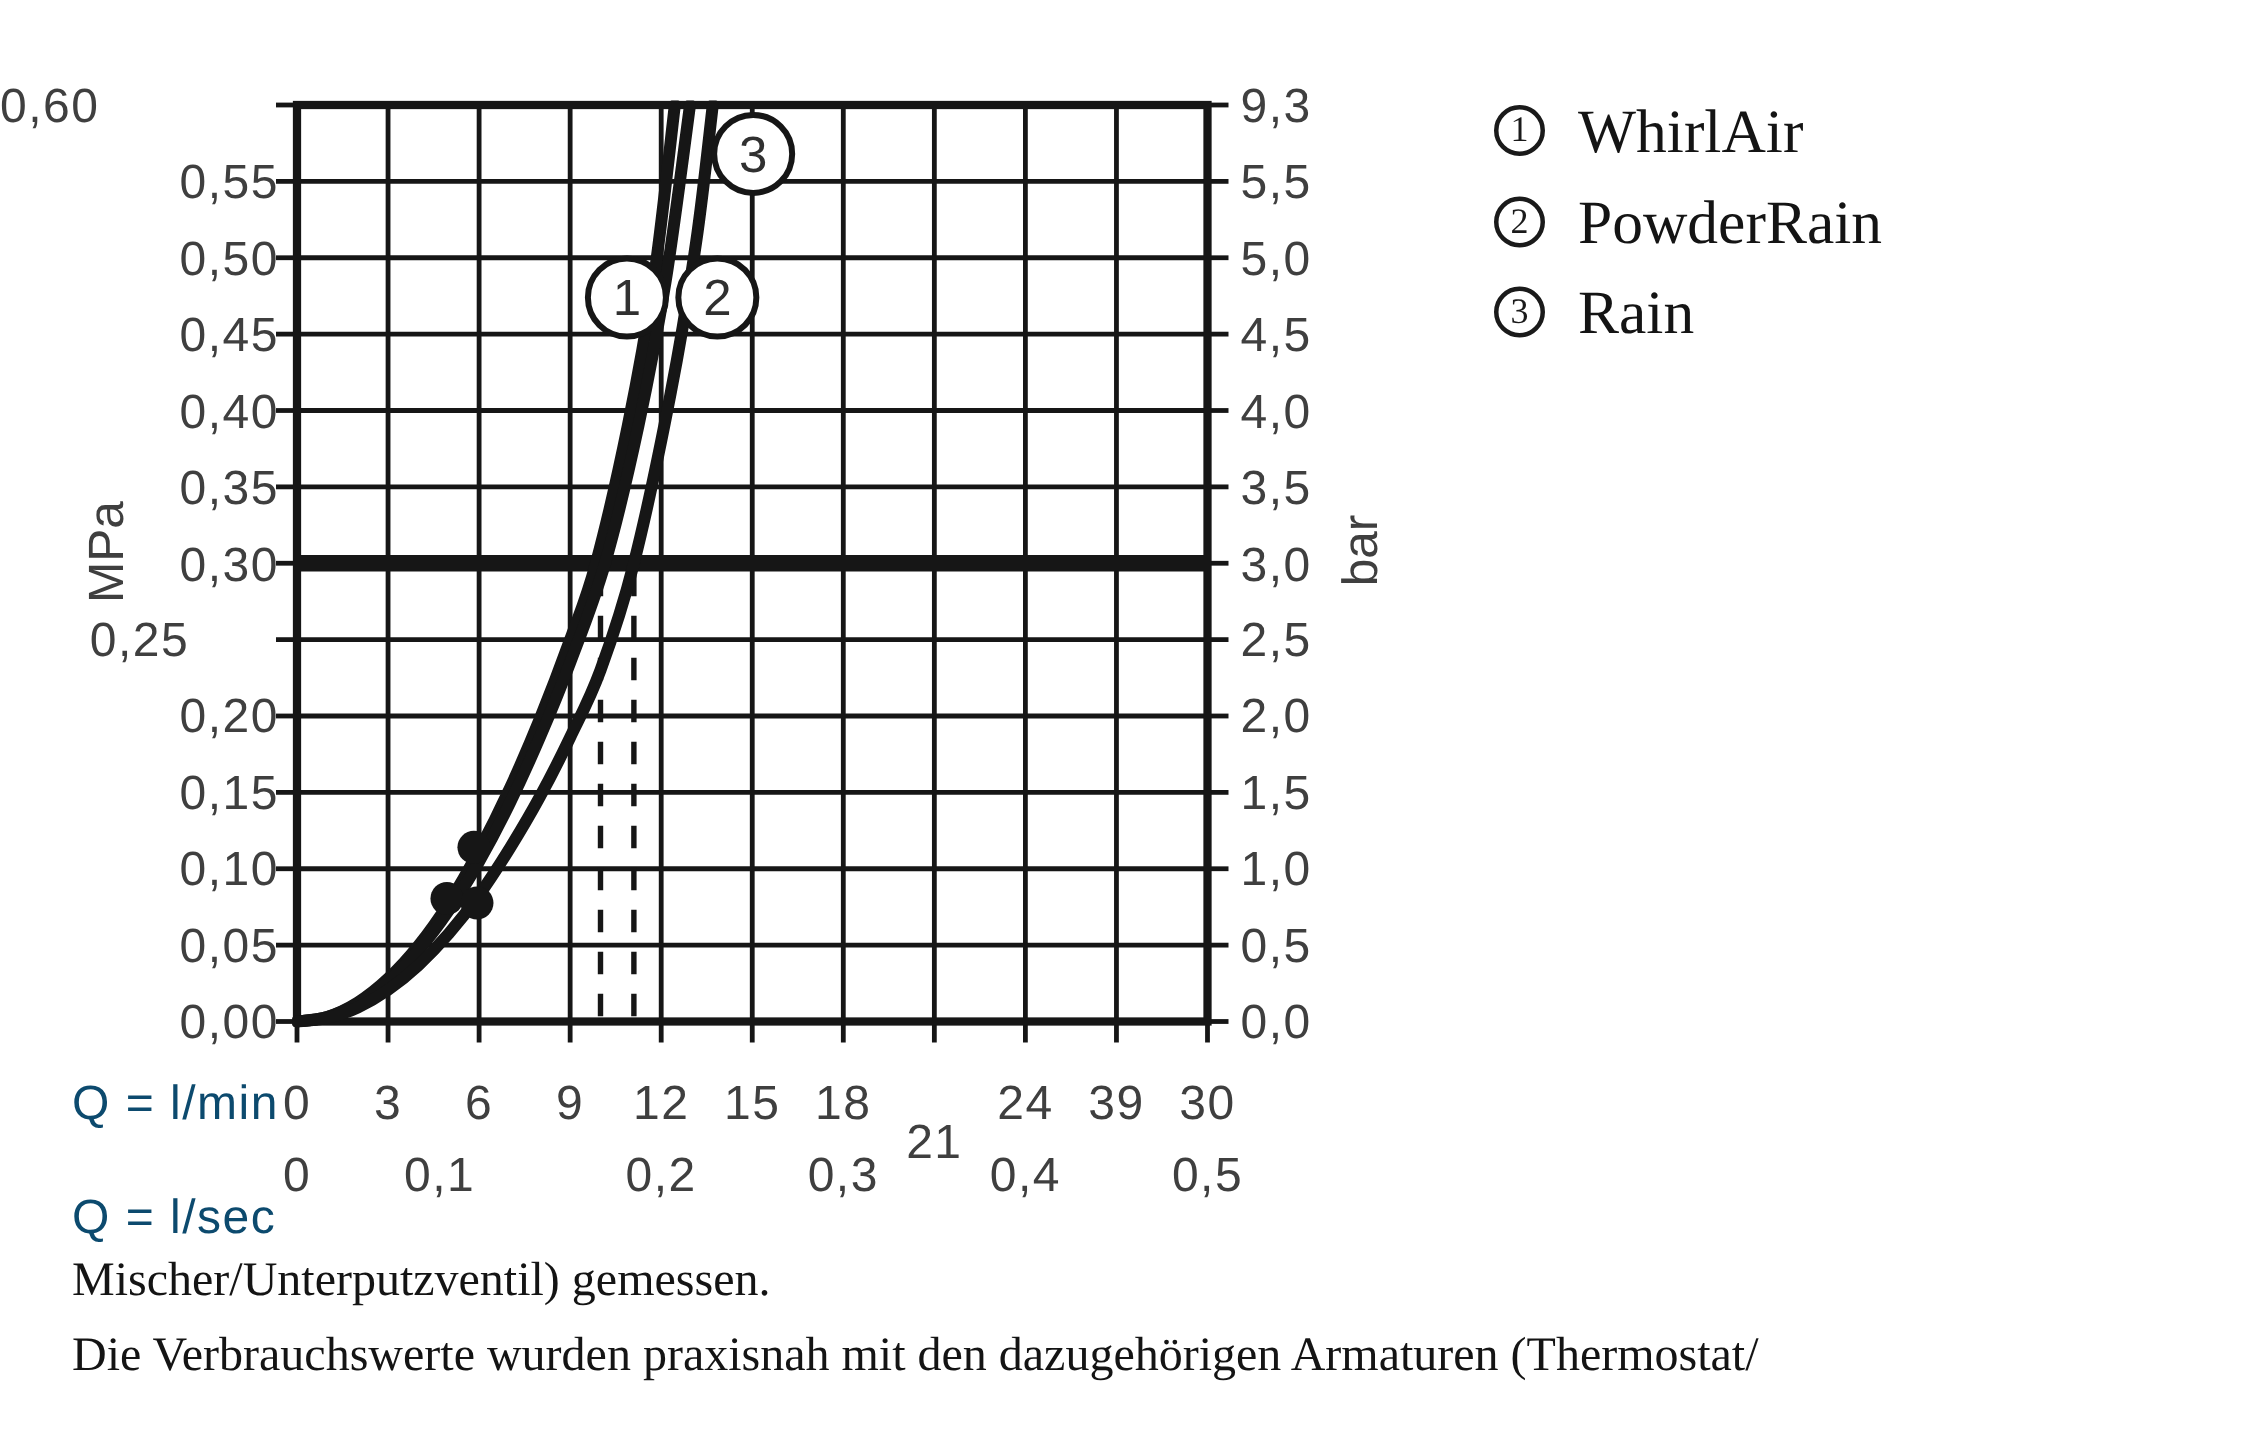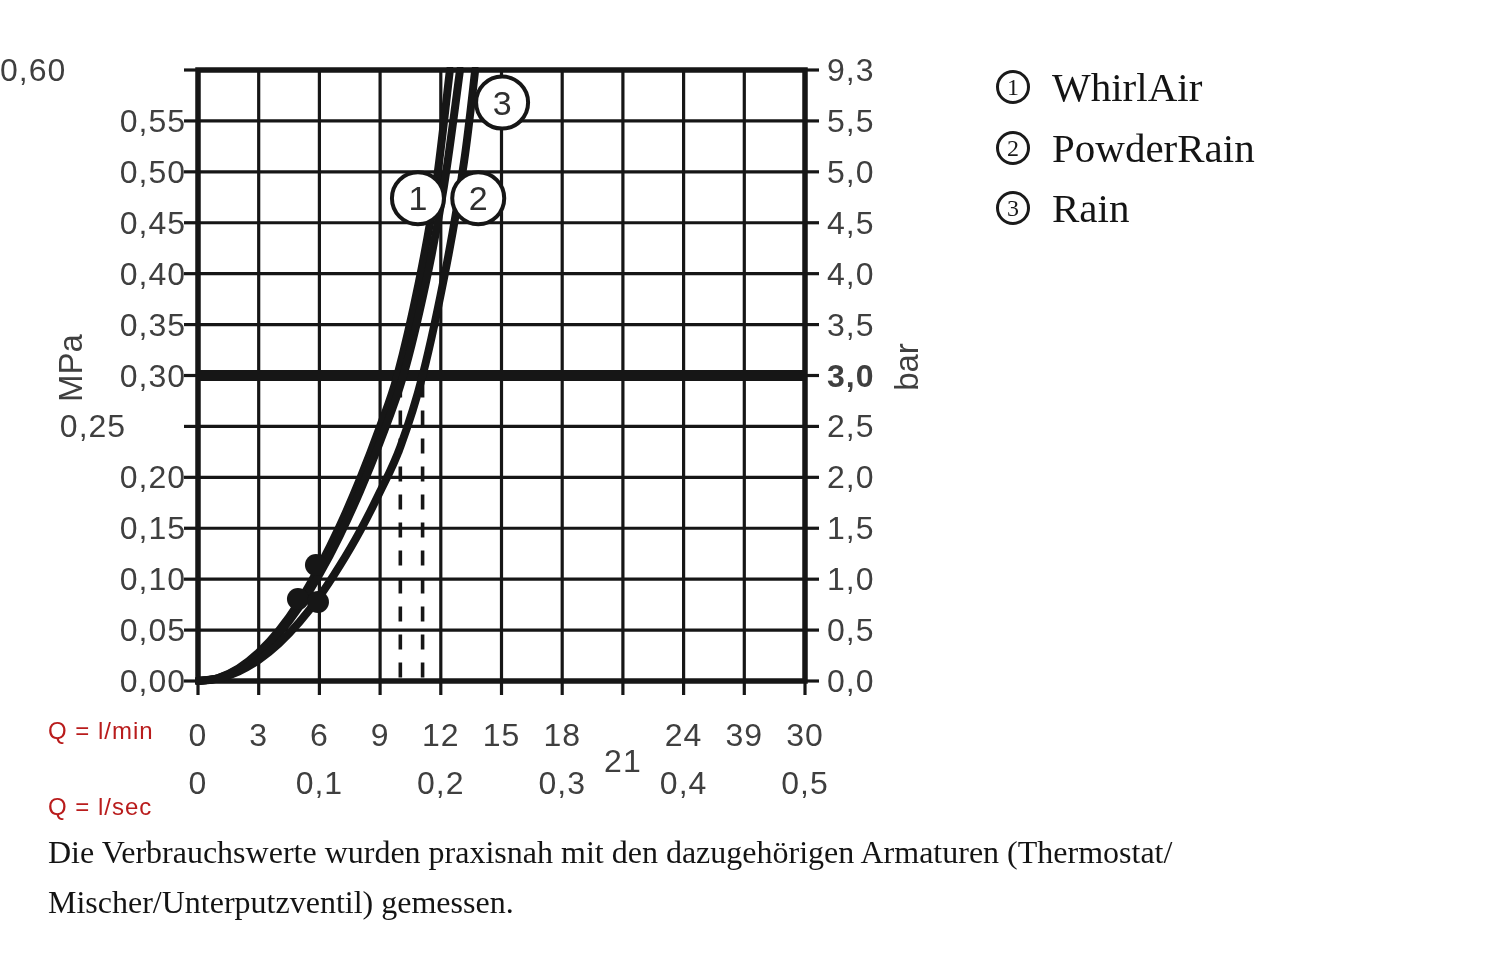--- a/index.html
+++ b/index.html
@@ -12,21 +12,21 @@
     position:absolute;font-size:32px;line-height:34px;color:#3f3f3f;
     letter-spacing:1px;font-family:"Liberation Sans",sans-serif;white-space:nowrap;
   }
   .unit-label{
     position:absolute;font-size:33px;color:#3f3f3f;text-align:center;
     font-family:"Liberation Sans",sans-serif;
   }
   .unit-mpa{left:10px;top:350px;width:120px;height:36px;transform:rotate(-90deg);}
   .unit-bar{left:856px;top:349px;width:100px;height:36px;transform:rotate(-90deg);}
   .xaxis-name{
-    position:absolute;left:48px;font-size:24px;color:#b91c1c;letter-spacing:1px;
+    position:absolute;left:48px;font-size:32px;color:#0c4a6e;letter-spacing:1px;
     font-family:"Liberation Sans",sans-serif;white-space:nowrap;
   }
   .xaxis-name.lmin{top:717px;}
   .xaxis-name.lsec{top:765px;margin-top:28px;}
   .legend-row{
     position:absolute;left:996px;height:44px;display:flex;align-items:center;gap:22px;
   }
   .legend-circle{
     width:34px;height:34px;box-sizing:border-box;border:3px solid #1a1a1a;border-radius:50%;
     display:inline-flex;align-items:center;justify-content:center;
@@ -153,40 +153,40 @@
       <div class="tick" style="left: 0px; width: 186px; top: 511.25px; text-align: right;">0,15</div>
       <div class="tick" style="left: 0px; width: 186px; top: 562.167px; text-align: right;">0,10</div>
       <div class="tick" style="left: 0px; width: 186px; top: 613.083px; text-align: right;">0,05</div>
       <div class="tick" style="left: 0px; width: 186px; top: 664px; text-align: right;">0,00</div>
       <div class="tick" style="left: 827px; width: 130px; top: 53px; text-align: left;">9,3</div>
       <div class="tick" style="left: 827px; width: 130px; top: 103.917px; text-align: left;">5,5</div>
       <div class="tick" style="left: 827px; width: 130px; top: 154.833px; text-align: left;">5,0</div>
       <div class="tick" style="left: 827px; width: 130px; top: 205.75px; text-align: left;">4,5</div>
       <div class="tick" style="left: 827px; width: 130px; top: 256.667px; text-align: left;">4,0</div>
       <div class="tick" style="left: 827px; width: 130px; top: 307.583px; text-align: left;">3,5</div>
-      <div class="tick" style="left: 827px; width: 130px; top: 358.5px; text-align: left; font-weight: bold;">3,0</div>
+      <div class="tick" style="left: 827px; width: 130px; top: 358.5px; text-align: left;">3,0</div>
       <div class="tick" style="left: 827px; width: 130px; top: 409.417px; text-align: left;">2,5</div>
       <div class="tick" style="left: 827px; width: 130px; top: 460.333px; text-align: left;">2,0</div>
       <div class="tick" style="left: 827px; width: 130px; top: 511.25px; text-align: left;">1,5</div>
       <div class="tick" style="left: 827px; width: 130px; top: 562.167px; text-align: left;">1,0</div>
       <div class="tick" style="left: 827px; width: 130px; top: 613.083px; text-align: left;">0,5</div>
       <div class="tick" style="left: 827px; width: 130px; top: 664px; text-align: left;">0,0</div>
       <div class="tick" style="left: 158px; width: 80px; top: 718px; text-align: center;">0</div>
       <div class="tick" style="left: 218.7px; width: 80px; top: 718px; text-align: center;">3</div>
       <div class="tick" style="left: 279.4px; width: 80px; top: 718px; text-align: center;">6</div>
       <div class="tick" style="left: 340.1px; width: 80px; top: 718px; text-align: center;">9</div>
       <div class="tick" style="left: 400.8px; width: 80px; top: 718px; text-align: center;">12</div>
       <div class="tick" style="left: 461.5px; width: 80px; top: 718px; text-align: center;">15</div>
       <div class="tick" style="left: 522.2px; width: 80px; top: 718px; text-align: center;">18</div>
       <div class="tick" style="left: 582.9px; width: 80px; top: 718px; text-align: center; margin-top: 26px;">21</div>
       <div class="tick" style="left: 643.6px; width: 80px; top: 718px; text-align: center;">24</div>
       <div class="tick" style="left: 704.3px; width: 80px; top: 718px; text-align: center;">39</div>
       <div class="tick" style="left: 765px; width: 80px; top: 718px; text-align: center;">30</div>
       <div class="tick" style="left: 148px; width: 100px; top: 766px; text-align: center;">0</div>
-      <div class="tick" style="left: 269.4px; width: 100px; top: 766px; text-align: center;">0,1</div>
+      <div class="tick" style="left: 269.4px; width: 100px; top: 766px; text-align: left;">0,1</div>
       <div class="tick" style="left: 390.8px; width: 100px; top: 766px; text-align: center;">0,2</div>
       <div class="tick" style="left: 512.2px; width: 100px; top: 766px; text-align: center;">0,3</div>
       <div class="tick" style="left: 633.6px; width: 100px; top: 766px; text-align: center;">0,4</div>
       <div class="tick" style="left: 755px; width: 100px; top: 766px; text-align: center;">0,5</div>
     </div>
 
   <div class="unit-label unit-mpa">MPa</div>
   <div class="unit-label unit-bar">bar</div>
 
   <div class="xaxis-name lmin">Q = l/min</div>
@@ -207,17 +207,17 @@
     </div>
     <div class="legend-row" style="top:186px">
       <span class="legend-circle">
           <span>3</span>
         </span>
       <span class="legend-label">Rain</span>
     </div>
   </div>
 
   <div class="caption">
+    <div>Mischer/Unterputzventil) gemessen.</div>
     <div>Die Verbrauchswerte wurden praxisnah mit den dazugehörigen Armaturen (Thermostat/</div>
-    <div>Mischer/Unterputzventil) gemessen.</div>
   </div>
 
 </div>
 
 </body></html>

